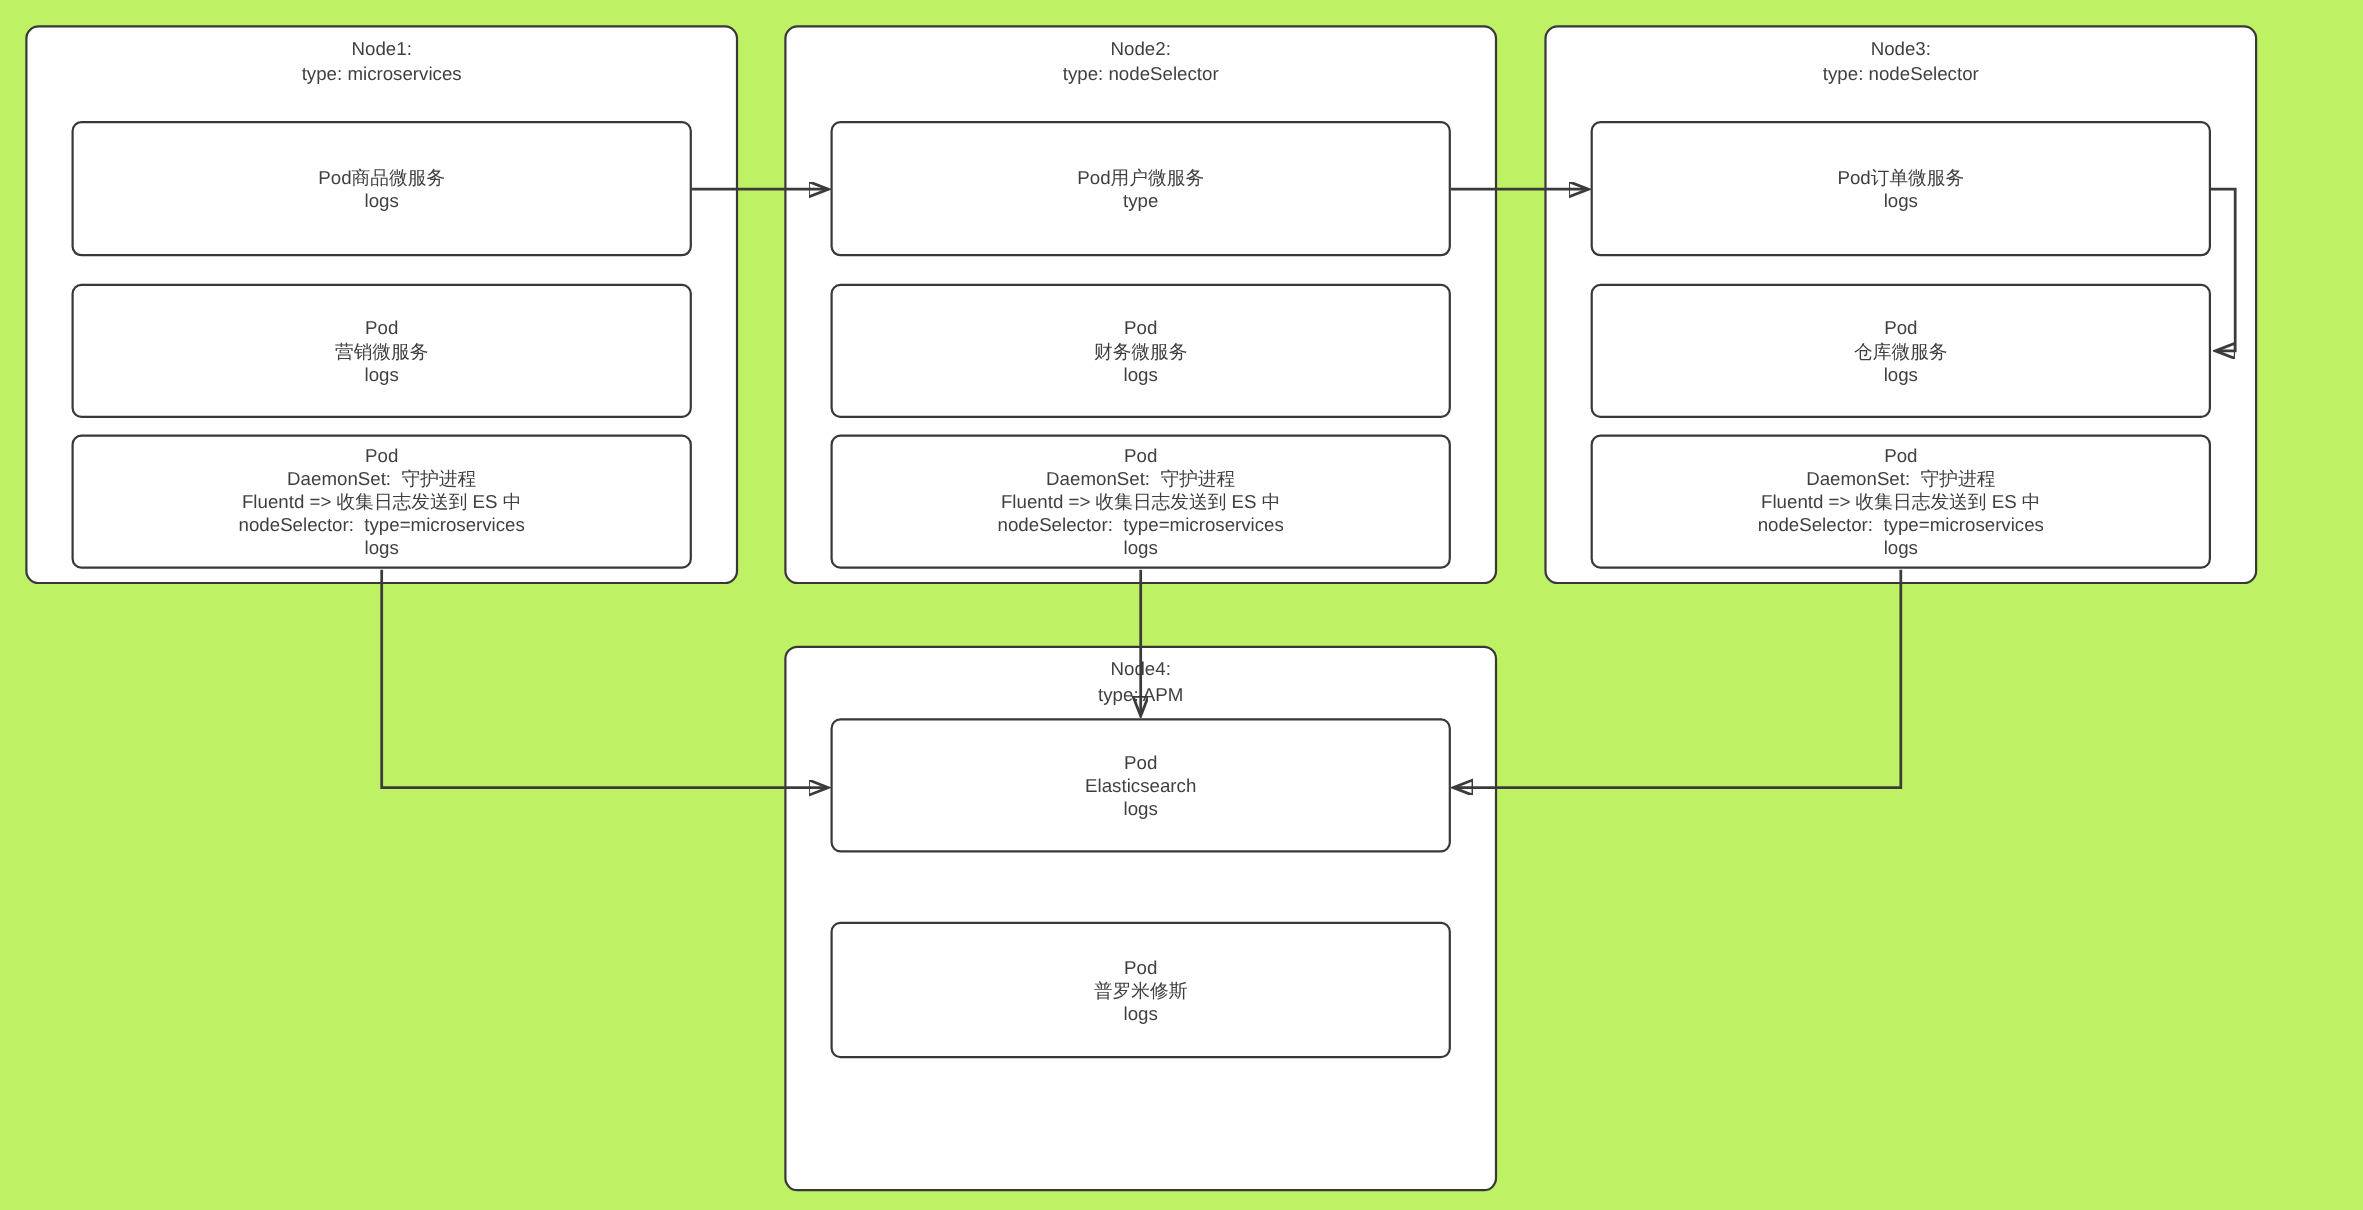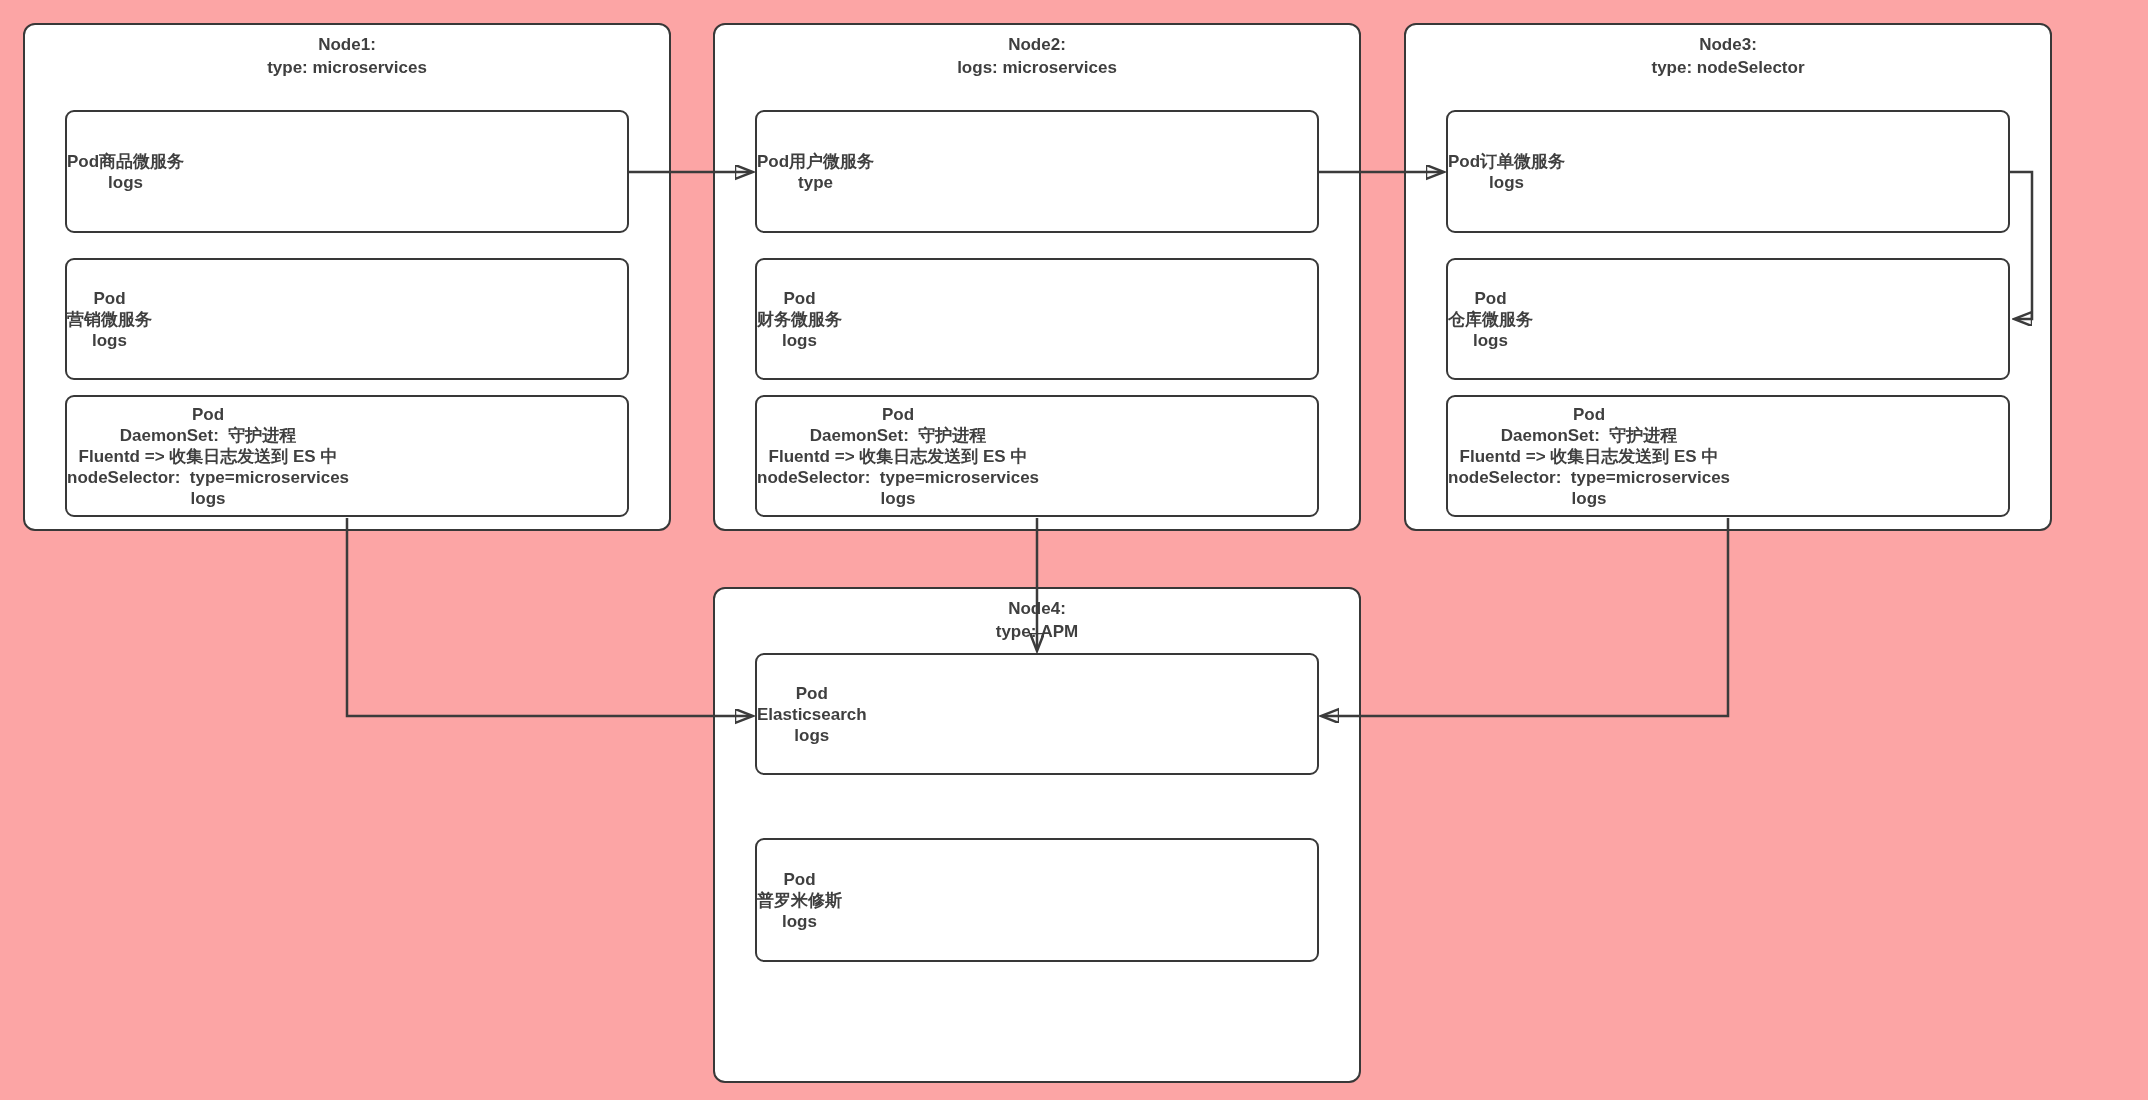--- a/index.html
+++ b/index.html
@@ -4,25 +4,24 @@
 <style>
   html, body {
     margin: 0;
     padding: 0;
     background: #ffffff;
   }
   #canvas {
     position: relative;
     width: 2148px;
     height: 1100px;
-    background: #fca5a5;
+    background: #bef264;
     font-family: "Liberation Sans", "DejaVu Sans", sans-serif;
     color: #3f3f3f;
     overflow: hidden;
-    font-weight: bold;
   }
   .node {
     position: absolute;
     background: #ffffff;
     border: 2px solid #383838;
     border-radius: 12px;
     box-sizing: border-box;
   }
   .node-title {
     position: absolute;
@@ -36,20 +35,21 @@
     color: #3f3f3f;
   }
   .pod {
     position: absolute;
     background: #ffffff;
     border: 2px solid #383838;
     border-radius: 9px;
     box-sizing: border-box;
     display: flex;
     align-items: center;
+    justify-content: center;
     text-align: center;
   }
   .pod-text {
     font-size: 17px;
     line-height: 21px;
     white-space: pre-wrap;
     color: #3f3f3f;
   }
   
   .pods-std .pod { left: 40px; width: 564px; }
@@ -97,21 +97,21 @@
       <div class="pod-text">Pod
 DaemonSet:  守护进程
 Fluentd =&gt; 收集日志发送到 ES 中
 nodeSelector:  type=microservices
 logs</div>
     </div>
   </div>
 
   <div class="node pods-std" id="node2" style="left:713px; top:23px; width:648px; height:508px;">
     <div class="node-title">Node2:
-logs: microservices</div>
+type: nodeSelector</div>
     <div class="pod p0">
       <div class="pod-text">Pod用户微服务
 type</div>
     </div>
     <div class="pod p1">
       <div class="pod-text">Pod
 财务微服务
 logs</div>
     </div>
     <div class="pod p2">

